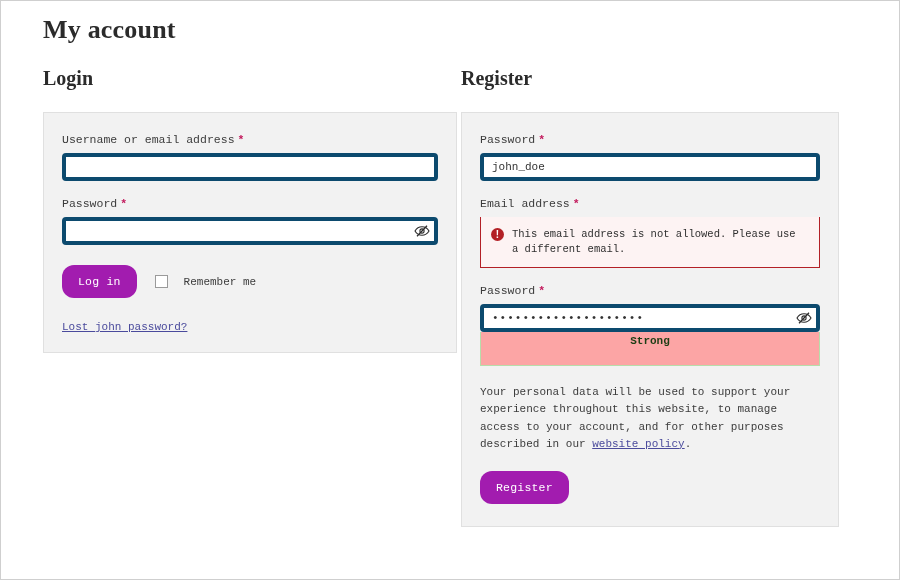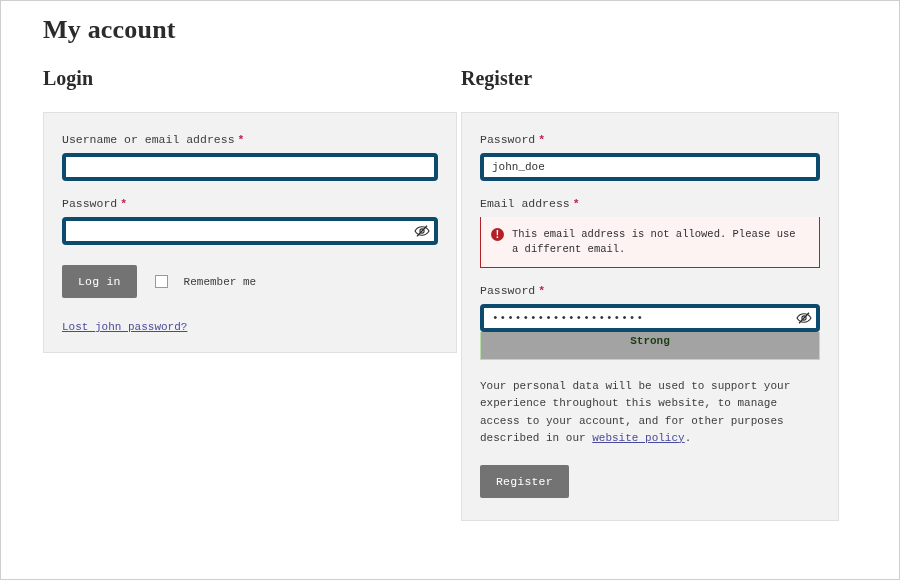--- a/index.html
+++ b/index.html
@@ -114,28 +114,28 @@
   }
   .eye svg { display: block; }
   .login-row {
     display: flex;
     align-items: center;
     gap: 18px;
     margin-top: 20px;
     margin-bottom: 18px;
   }
   .btn {
-    background: #737373;
+    background: #a21caf;
     color: #ffffff;
     border: none;
     font-family: "Liberation Mono", monospace;
     font-size: 11.5px;
     padding: 10px 16px;
     cursor: pointer;
-    border-radius: 2px;
+    border-radius: 12px;
     letter-spacing: 0.2px;
   }
   .remember {
     display: flex;
     align-items: center;
     gap: 16px;
     font-family: "Liberation Mono", monospace;
     font-size: 11px;
     color: #3c3c3c;
     cursor: pointer;
@@ -179,29 +179,29 @@
     text-align: center;
     margin-top: 1px;
   }
   .error-text {
     font-family: "Liberation Mono", monospace;
     font-size: 10.5px;
     color: #2f2f2f;
     line-height: 1.45;
   }
   .strength {
-    background: #a3a3a3;
+    background: #fca5a5;
     border: 1px solid #b7ddaa;
     border-top: none;
     text-align: center;
     font-family: "Liberation Mono", monospace;
     font-size: 11px;
     font-weight: 700;
     color: #1c3d14;
-    padding: 3px 0 12px 0;
+    padding: 3px 0 18px 0;
   }
   .privacy-note {
     font-family: "Liberation Mono", monospace;
     font-size: 11px;
     color: #3c3c3c;
     line-height: 1.55;
     margin: 18px 0 18px 0;
   }
   .privacy-note a {
     color: #4a4a9c;

